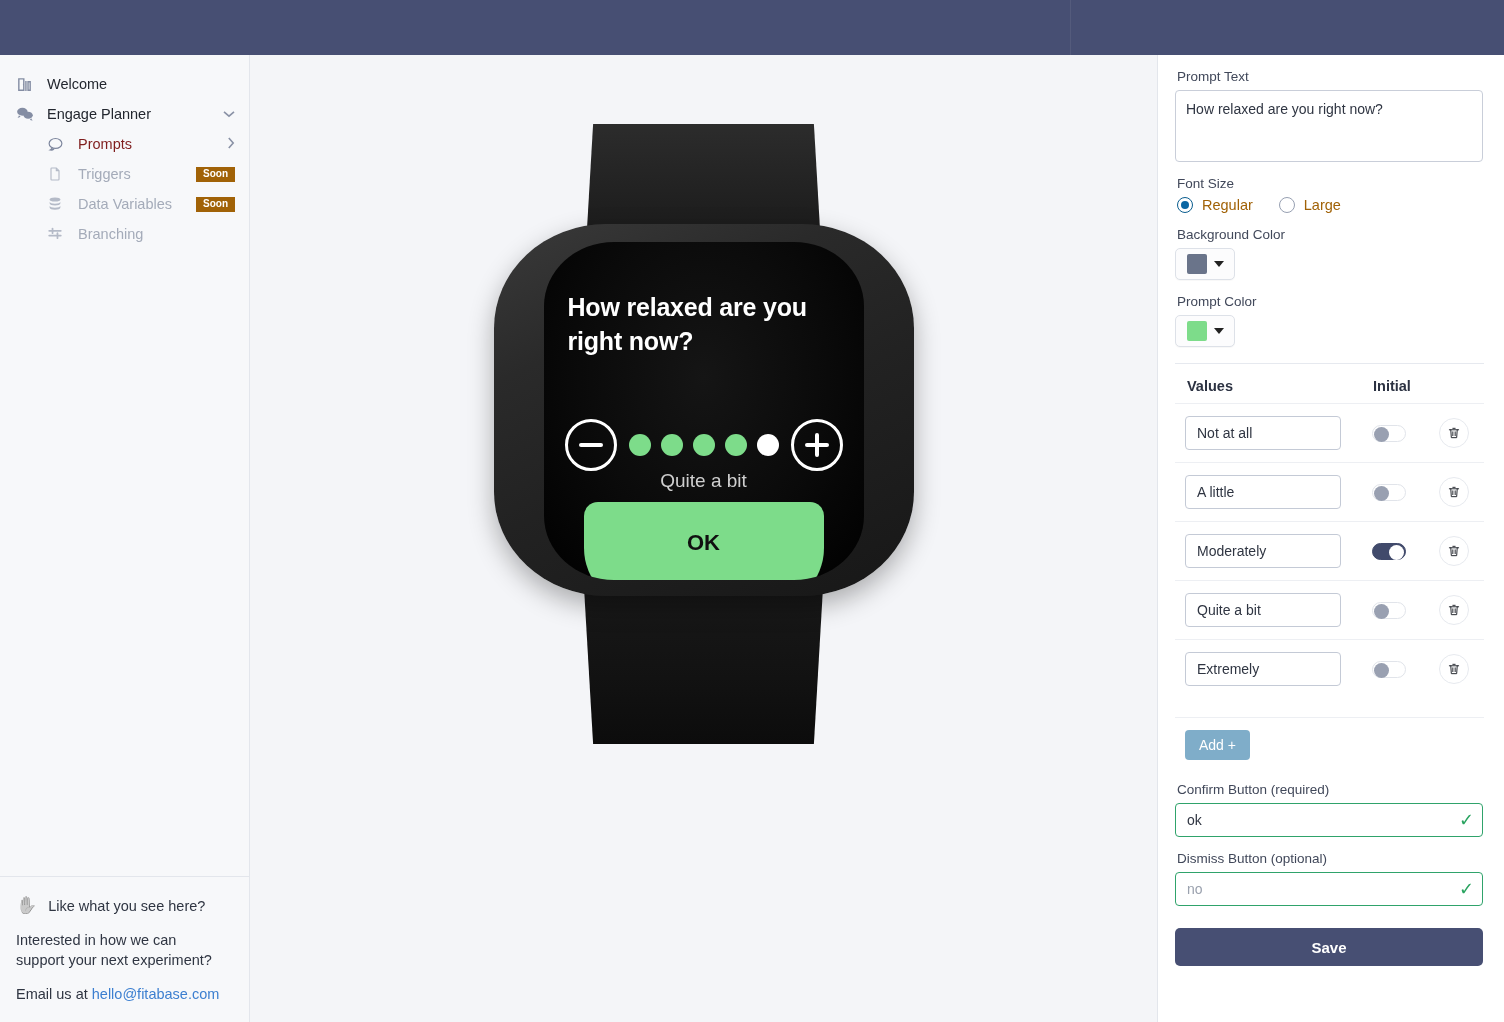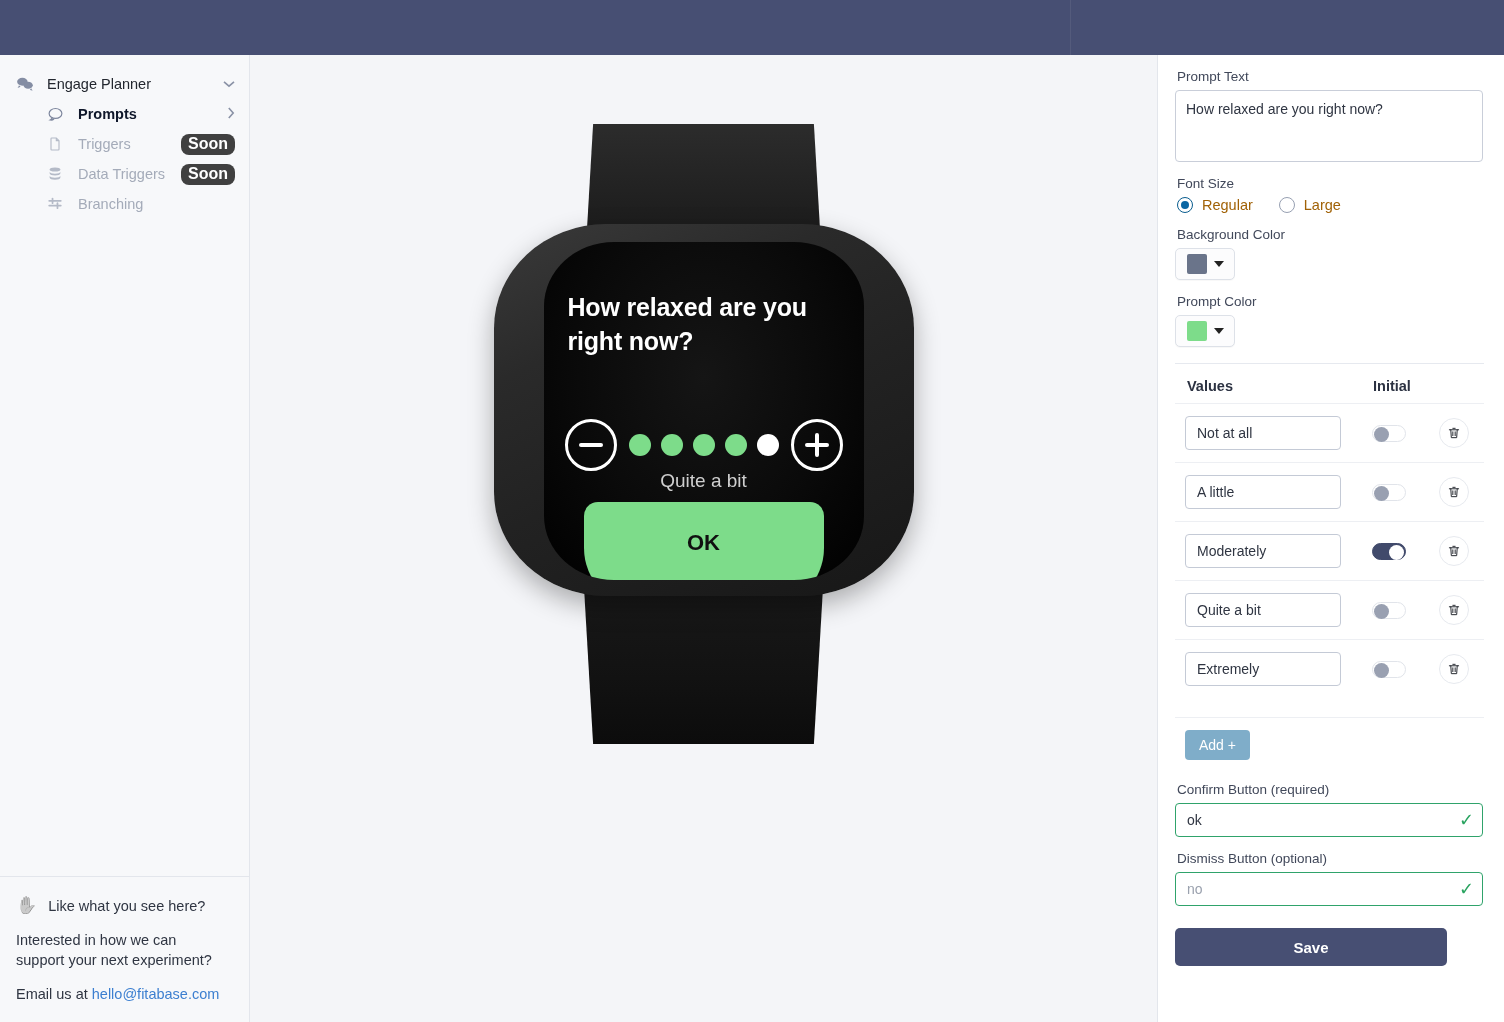--- a/index.html
+++ b/index.html
@@ -83,37 +83,37 @@
   .nav-item .nav-icon {
     width: 22px;
     min-width: 22px;
     display: inline-flex;
     align-items: center;
     justify-content: flex-start;
     margin-right: 9px;
     color: #848da3;
   }
   .nav-item .nav-label { flex: 1; white-space: nowrap; }
-  .nav-item.active .nav-label { color: #0f172a; font-weight: 700; }
+  .nav-item.active .nav-label { color: #7f1d1d; font-weight: 400; }
   .nav-item.active .nav-icon { color: #7e879e; }
   .nav-item.disabled .nav-label { color: #a4abb9; }
   .nav-item.disabled .nav-icon { color: #b4bac7; }
   .nav-item.root .nav-label { color: #23272f; }
   .chev {
     color: #8a92a6;
     font-size: 12px;
     margin-left: 6px;
     line-height: 1;
   }
   .badge-soon {
-    background: #404040;
+    background: #a16207;
     color: #ffffff;
-    font-size: 16px;
+    font-size: 10px;
     font-weight: 700;
-    border-radius: 8px;
+    border-radius: 0;
     padding: 2px 7px 3px 7px;
     line-height: 1;
     margin-left: 6px;
   }
 
   .sidebar-foot {
     margin-top: auto;
     border-top: 1px solid #e3e6ec;
     padding: 18px 16px 20px 16px;
   }
@@ -486,21 +486,21 @@
     right: 9px;
     top: 50%;
     transform: translateY(-50%);
     color: #28a35f;
     font-size: 18px;
     line-height: 1;
     font-weight: 700;
   }
   .save-btn {
     margin-top: 22px;
-    width: 272px;
+    width: 308px;
     height: 38px;
     background: #474f73;
     color: #ffffff;
     border: none;
     border-radius: 5px;
     font-size: 15px;
     font-weight: 700;
     cursor: pointer;
     font-family: "Liberation Sans", sans-serif;
   }
@@ -512,20 +512,28 @@
 
   <div class="topbar">
     <div class="topbar-rest">
       <div class="topbar-divider"></div>
     </div>
   </div>
 
   <div class="sidebar">
     <div class="nav">
 
+      <div class="nav-item root">
+        <span class="nav-icon">
+          <svg width="17" height="17" viewBox="0 0 24 24" fill="currentColor" aria-hidden="true">
+            <path d="M3 3h9v18H3V3zm2 2v14h5V5H5zm5.6 6.4a.9.9 0 1 1 0 1.8.9.9 0 0 1 0-1.8zM13 7h2v14h-2V7zm3 0h5v14h-5V7zm2 2v10h1V9h-1z"></path>
+          </svg>
+        </span>
+        <span class="nav-label">Welcome</span>
+      </div>
 
       <div class="nav-item root">
         <span class="nav-icon">
           <svg width="18" height="18" viewBox="0 0 24 24" fill="currentColor" aria-hidden="true">
             <ellipse cx="8.5" cy="9" rx="7" ry="5.3"></ellipse>
             <path d="M4 13.5c-.4 1.6-1.2 2.6-2.1 3.3 1.8.2 3.3-.3 4.2-1.1l-2.1-2.2z"></path>
             <ellipse cx="16.2" cy="13.6" rx="6.2" ry="4.7"></ellipse>
             <path d="M20.3 17.6c.4 1.4 1.1 2.3 1.9 2.9-1.6.2-2.9-.3-3.7-1l1.8-1.9z"></path>
           </svg>
         </span>
@@ -564,21 +572,21 @@
       </div>
 
       <div class="nav-item sub disabled">
         <span class="nav-icon">
           <svg width="16" height="16" viewBox="0 0 24 24" fill="currentColor" aria-hidden="true">
             <ellipse cx="12" cy="5.2" rx="8" ry="3"></ellipse>
             <path d="M4 8.6c0 1.7 3.6 3 8 3s8-1.3 8-3v2.8c0 1.7-3.6 3-8 3s-8-1.3-8-3V8.6z"></path>
             <path d="M4 14.8c0 1.7 3.6 3 8 3s8-1.3 8-3v2.8c0 1.7-3.6 3-8 3s-8-1.3-8-3v-2.8z"></path>
           </svg>
         </span>
-        <span class="nav-label">Data Triggers</span>
+        <span class="nav-label">Data Variables</span>
         <span class="badge-soon">Soon</span>
       </div>
 
       <div class="nav-item sub disabled">
         <span class="nav-icon">
           <svg width="16" height="16" viewBox="0 0 24 24" fill="currentColor" aria-hidden="true">
             <rect x="2" y="6" width="20" height="2.6" rx="1.3"></rect>
             <rect x="2" y="13" width="20" height="2.6" rx="1.3"></rect>
             <rect x="7" y="2.5" width="2.6" height="9.5" rx="1.3"></rect>
             <rect x="14.4" y="9.5" width="2.6" height="10" rx="1.3"></rect>

